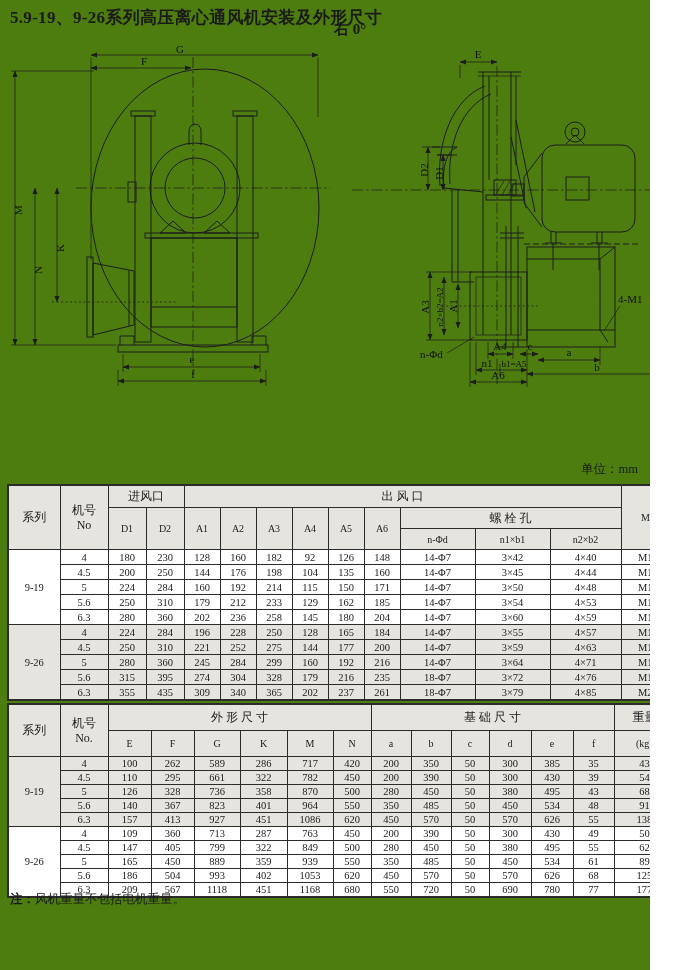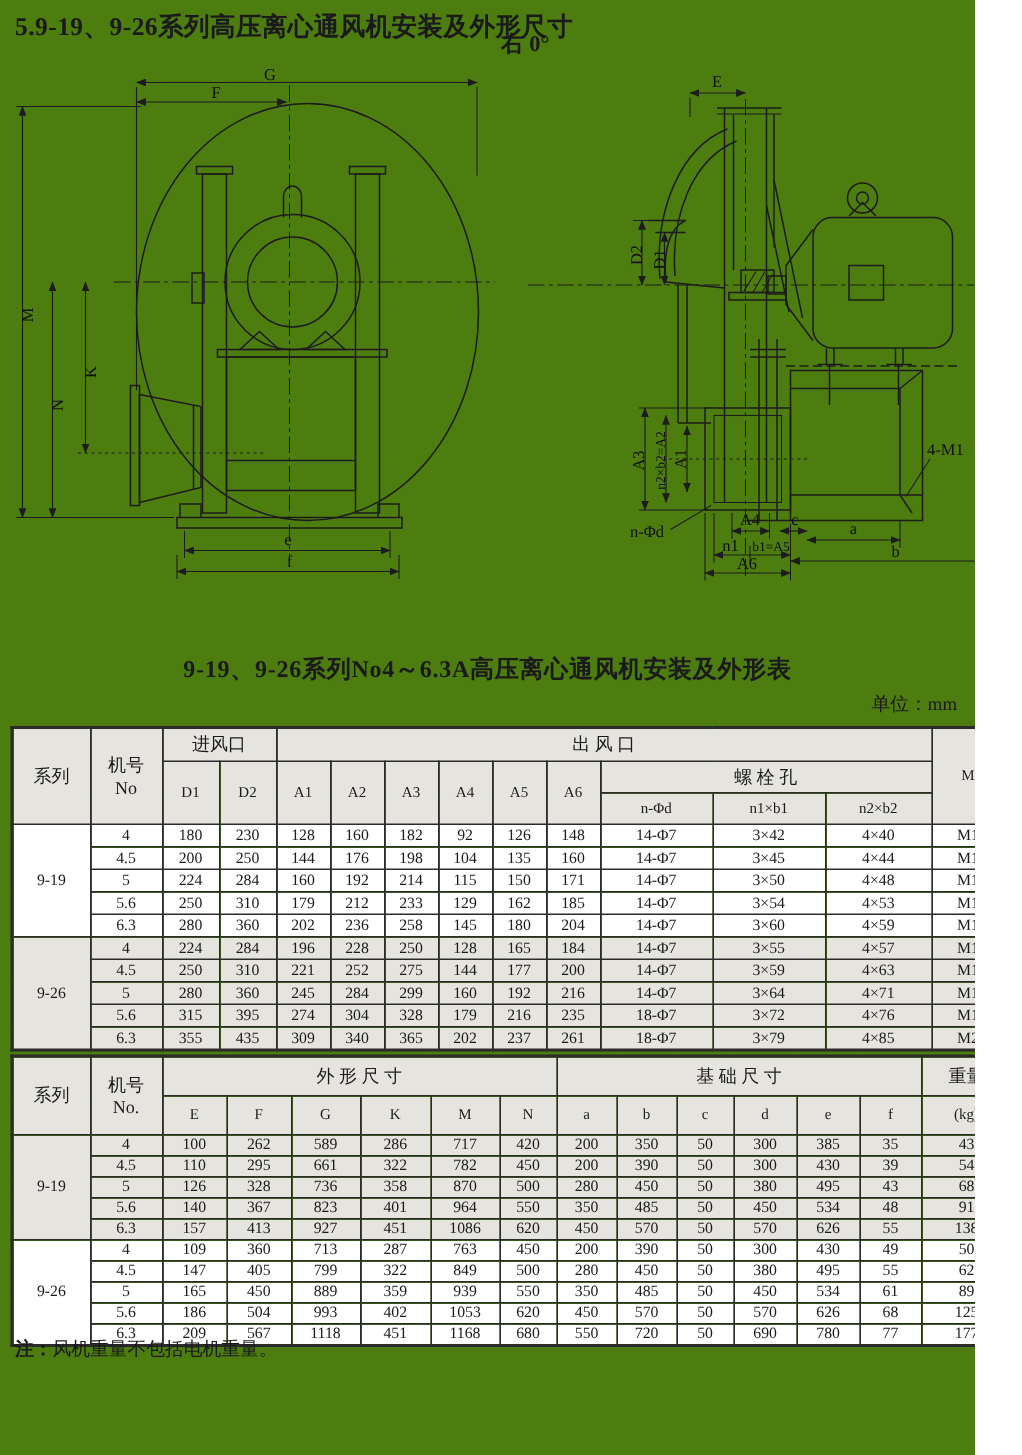--- a/index.html
+++ b/index.html
@@ -234,21 +234,20 @@
       <text x="249" y="331" text-anchor="middle">b</text>
       <line class="diml" x1="122" y1="342" x2="179" y2="342" marker-start="url(#a2)" marker-end="url(#a2)"></line>
       <line class="thin" x1="122" y1="302" x2="122" y2="347"></line>
       <line class="thin" x1="179" y1="309" x2="179" y2="347"></line>
       <text x="150" y="339" text-anchor="middle">A6</text>
       <text x="270" y="263">4-M1</text>
       <line class="thin" x1="256" y1="291" x2="272" y2="266"></line>
     </g>
   </svg>
 
-  <div id="caption-table" class="abs caption">9-19、9-26系列No4～6.3A高压离心通风机安装及外形表</div>
   <div id="unit-note" class="abs">单位：mm</div>
 
   <div class="abs tblwrap">
 
     <table class="tbl" id="t1">
       <colgroup>
         <col style="width:52px">
           <col style="width:48px">
         <col style="width:38px">
           <col style="width:38px">

